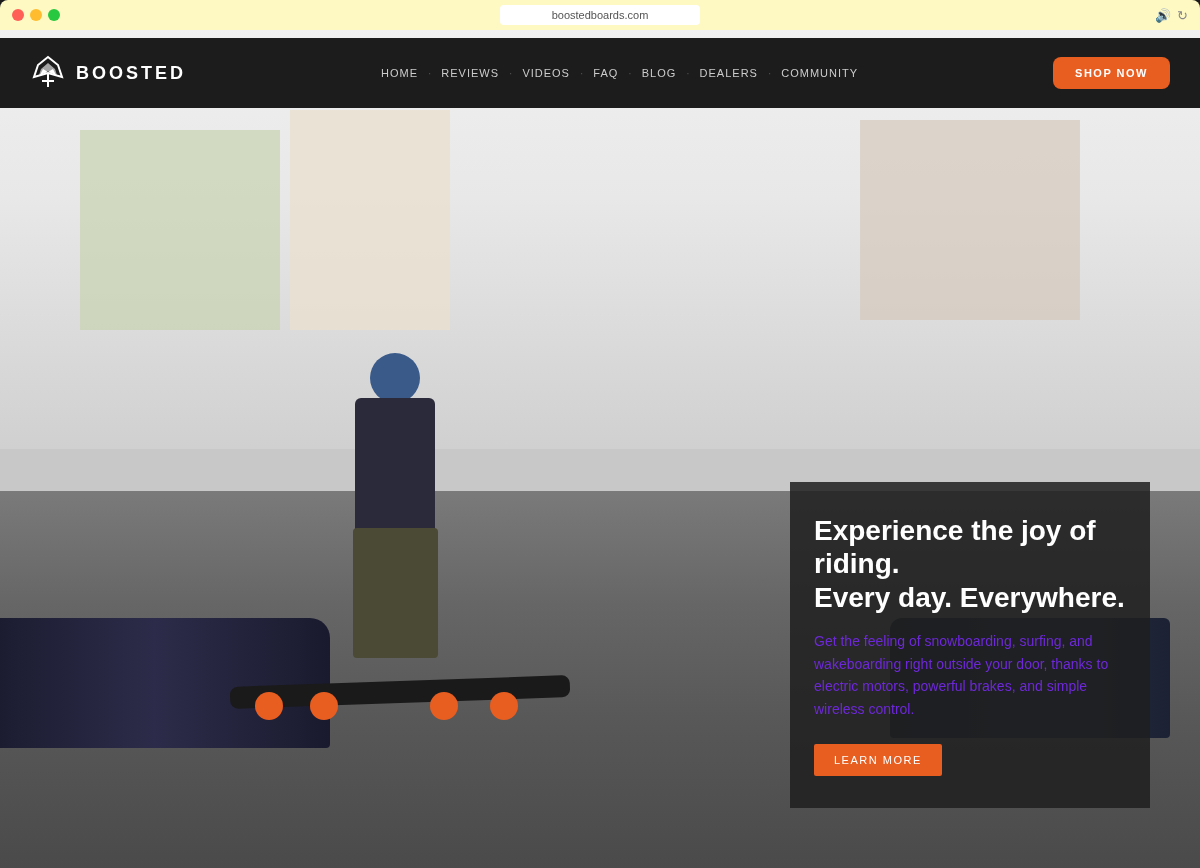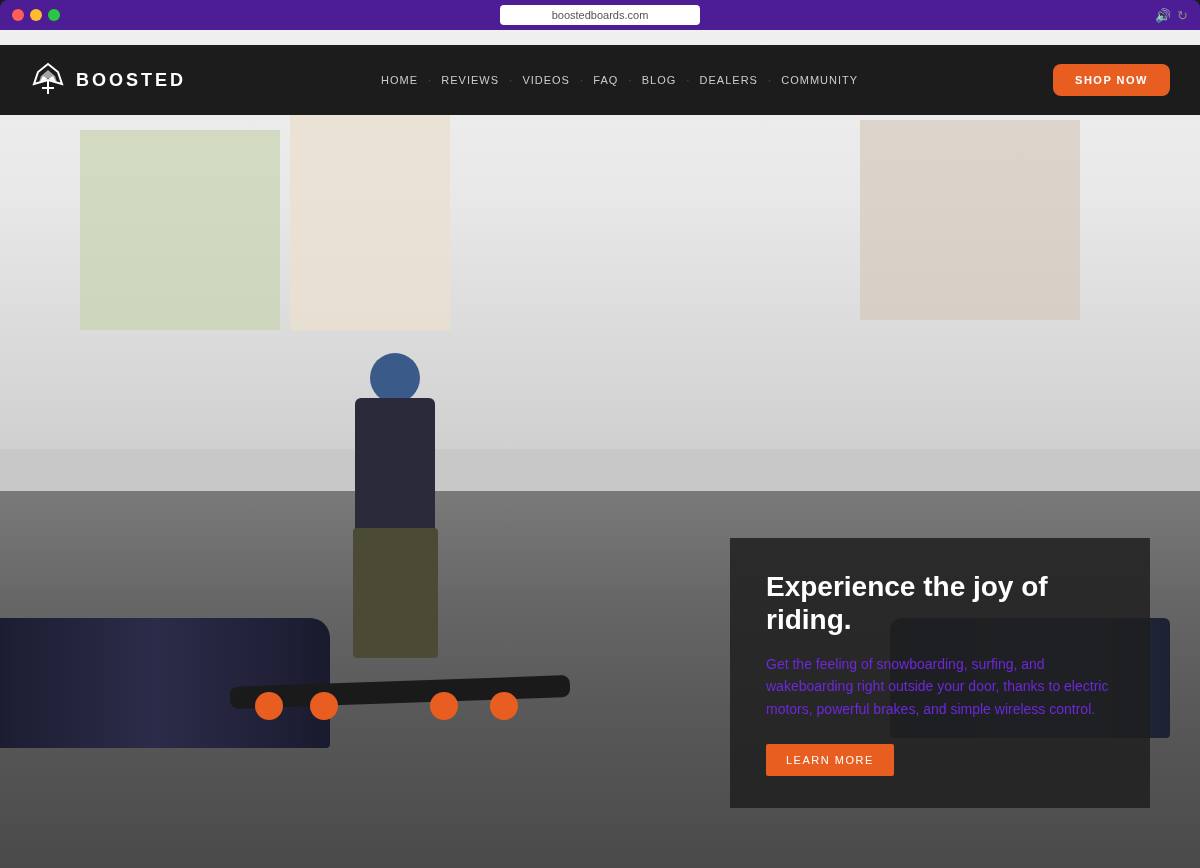--- a/index.html
+++ b/index.html
@@ -9,21 +9,21 @@
       height: 868px;
       font-family: -apple-system, BlinkMacSystemFont, 'Helvetica Neue', Arial, sans-serif;
       background: #1a1a1a;
       overflow: hidden;
     }
 
     
     .browser-chrome {
       width: 100%;
       height: 30px;
-      background: #4c1d95;
+      background: #fef9c3;
       display: flex;
       align-items: center;
       padding: 0 12px;
       gap: 6px;
       position: relative;
       border-radius: 8px 8px 0 0;
     }
 
     .browser-dot {
       width: 12px;
@@ -73,21 +73,21 @@
     
     .navbar {
       width: 100%;
       height: 70px;
       background: #1c1c1c;
       display: flex;
       align-items: center;
       justify-content: space-between;
       padding: 0 30px;
       position: absolute;
-      top: 15px;
+      top: 8px;
       left: 0;
       z-index: 100;
     }
 
     .navbar-brand {
       display: flex;
       align-items: center;
       gap: 10px;
       color: white;
       text-decoration: none;
@@ -185,23 +185,23 @@
       height: 120px;
       background: linear-gradient(90deg, #1c2233 0%, #232d42 60%, #1c2233 100%);
       border-radius: 12px 6px 4px 4px;
     }
 
     
     .hero-text-box {
       position: absolute;
       bottom: 60px;
       right: 50px;
-      width: 420px;
+      width: 360px;
       background: rgba(30, 30, 30, 0.85);
-      padding: 32px 36px;
+      padding: 32px 24px;
       color: white;
     }
 
     .hero-headline {
       font-size: 28px;
       font-weight: 700;
       line-height: 1.2;
       margin-bottom: 16px;
       color: white;
     }
@@ -416,19 +416,20 @@
 
     <div class="board-shape"></div>
     <div class="wheel wheel-1"></div>
     <div class="wheel wheel-2"></div>
     <div class="wheel wheel-3"></div>
     <div class="wheel wheel-4"></div>
 
     <div class="hero-text-box">
       <h1 class="hero-headline">
         <span>Experience the joy of riding.</span><br>
+        <span>Every day. Everywhere.</span>
       </h1>
       <p class="hero-subtext">Get the feeling of snowboarding, surfing, and wakeboarding right outside your door, thanks to electric motors, powerful brakes, and simple wireless control.</p>
       <button class="learn-more-btn">LEARN MORE</button>
     </div>
 
   </section>
 </div>
 
 </body></html>

